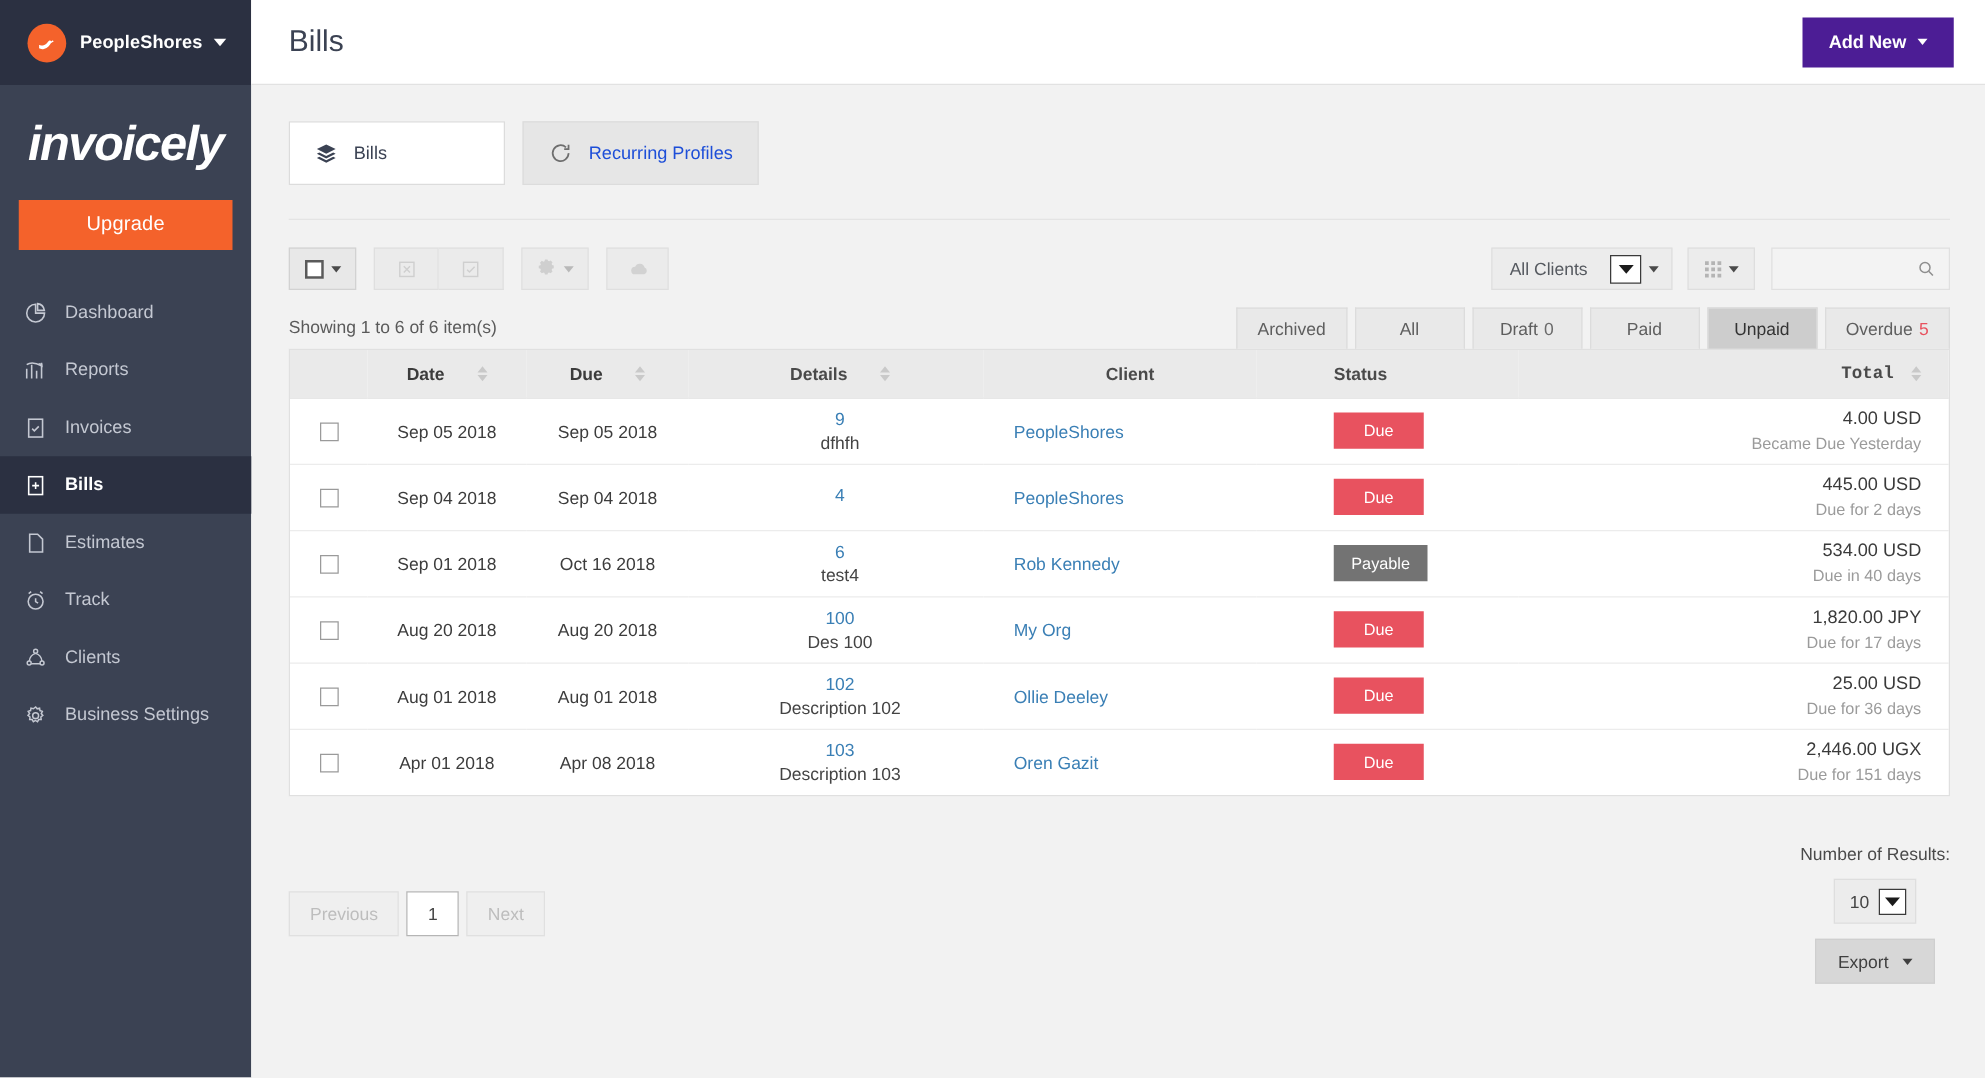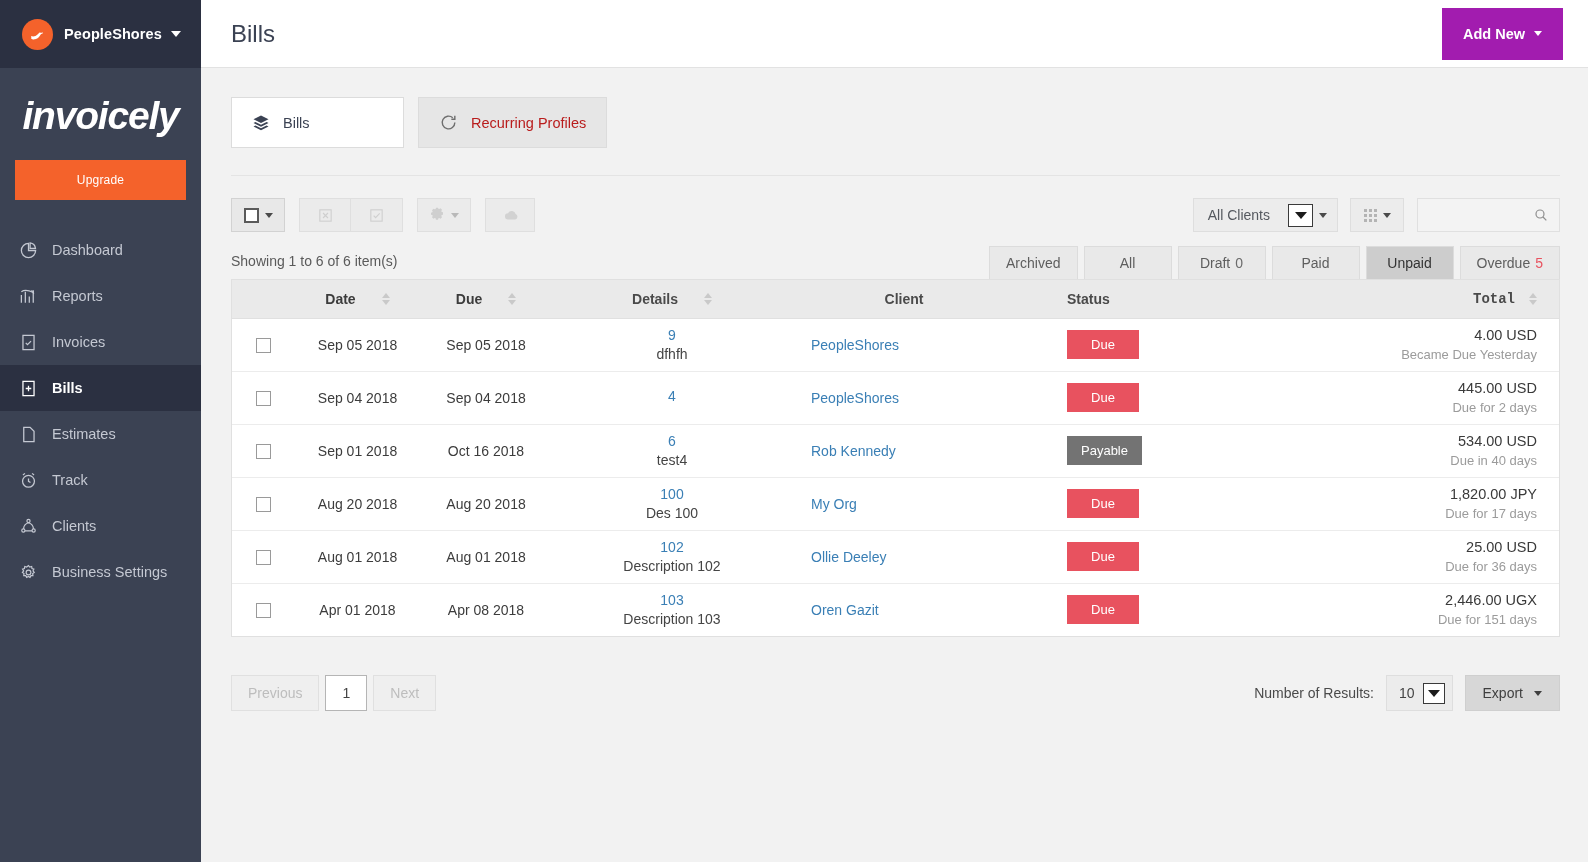--- a/index.html
+++ b/index.html
@@ -49,21 +49,21 @@
     color: #fff; font-size: 39px;
     font-family: Liberation Sans, sans-serif;
     font-style: italic; font-weight: bold;
     letter-spacing: -1.2px;
   }
   .upgrade-wrap { padding: 4px 15px 0 15px; }
   .upgrade-btn {
     display: block; width: 100%; height: 40px; line-height: 40px;
     background: #f4622b; color: #fff; border: none;
     font-family: "Liberation Sans", sans-serif;
-    font-size: 12px; text-align: center; cursor: pointer;
+    font-size: 16px; text-align: center; cursor: pointer;
     letter-spacing: .2px;
   }
   .nav { margin-top: 27px; }
   .nav-item {
     display: flex; align-items: center;
     height: 46px; padding-left: 17px;
     color: #c4c8d2; font-size: 14.5px;
     cursor: pointer; position: relative;
   }
   .nav-item.active { background: #2b3041; color: #ffffff; font-weight: bold; }
@@ -78,42 +78,42 @@
   
   .main { flex: 1 1 auto; display: flex; flex-direction: column; height: 862px; background:#f2f2f2; }
   .topbar {
     height: 68px; flex: 0 0 68px; background: #ffffff;
     border-bottom: 1px solid #e2e2e2;
     display: flex; align-items: center; justify-content: space-between;
     padding: 0 25px 0 30px;
   }
   .page-title { font-size: 24px; color: #3b4253; font-weight: normal; }
   .addnew-btn {
-    background: #a21caf; color: #fff; border: none;
-    height: 52px; padding: 0 21px;
+    background: #4c1d95; color: #fff; border: none;
+    height: 40px; padding: 0 21px;
     font-family: "Liberation Sans", sans-serif;
     font-size: 14.5px; font-weight: bold; cursor: pointer;
     display: flex; align-items: center; gap: 9px;
   }
   .caret-down {
     width: 0; height: 0;
     border-left: 4.5px solid transparent;
     border-right: 4.5px solid transparent;
     border-top: 5.5px solid currentColor;
   }
 
   .content { padding: 29px 28px 0 30px; flex: 1 1 auto; }
 
   
   .sectiontabs { display: flex; gap: 14px; }
   .sectiontab {
     height: 51px; min-width: 173px; padding: 0 20px;
     border: 1px solid #dcdcdc; background: #e6e6e6;
     display: flex; align-items: center; gap: 13px;
-    font-size: 14.5px; color: #b91c1c; cursor: pointer;
+    font-size: 14.5px; color: #1d4ed8; cursor: pointer;
   }
   .sectiontab.active { background: #ffffff; color: #3b4253; }
   .sectiontab svg { display: block; }
 
   .divider { border-top: 1px solid #e4e4e4; margin-top: 27px; }
 
   
   .toolbar {
     display: flex; align-items: center; justify-content: space-between;
     margin-top: 22px;
@@ -237,21 +237,21 @@
     display: flex; align-items: center; justify-content: space-between;
     margin-top: 38px; padding-bottom: 30px;
   }
   .pager { display: flex; gap: 6px; }
   .pgbtn {
     height: 36px; padding: 0 16px; border: 1px solid #e0e0e0; background: #efefef;
     color: #bdbdbd; font-size: 14px; display: flex; align-items: center;
     cursor: pointer;
   }
   .pgbtn.current { background: #fff; border-color: #b5b5b5; color: #444; min-width: 36px; justify-content: center; }
-  .foot-right { display: flex; align-items: center; gap: 12px; }
+  .foot-right { display: flex; align-items: center; gap: 12px; flex-direction: column; }
   .nor-label { font-size: 14px; color: #4a4a4a; }
   .nor-select {
     height: 36px; border: 1px solid #dedede; background: #ececec;
     display: flex; align-items: center; padding: 0 7px 0 12px; gap: 8px;
     font-size: 14px; color: #444; cursor: pointer;
   }
   .nor-box {
     width: 22px; height: 21px; border: 1px solid #3a3a3a; background: #fff;
     display: flex; align-items: center; justify-content: center;
   }

